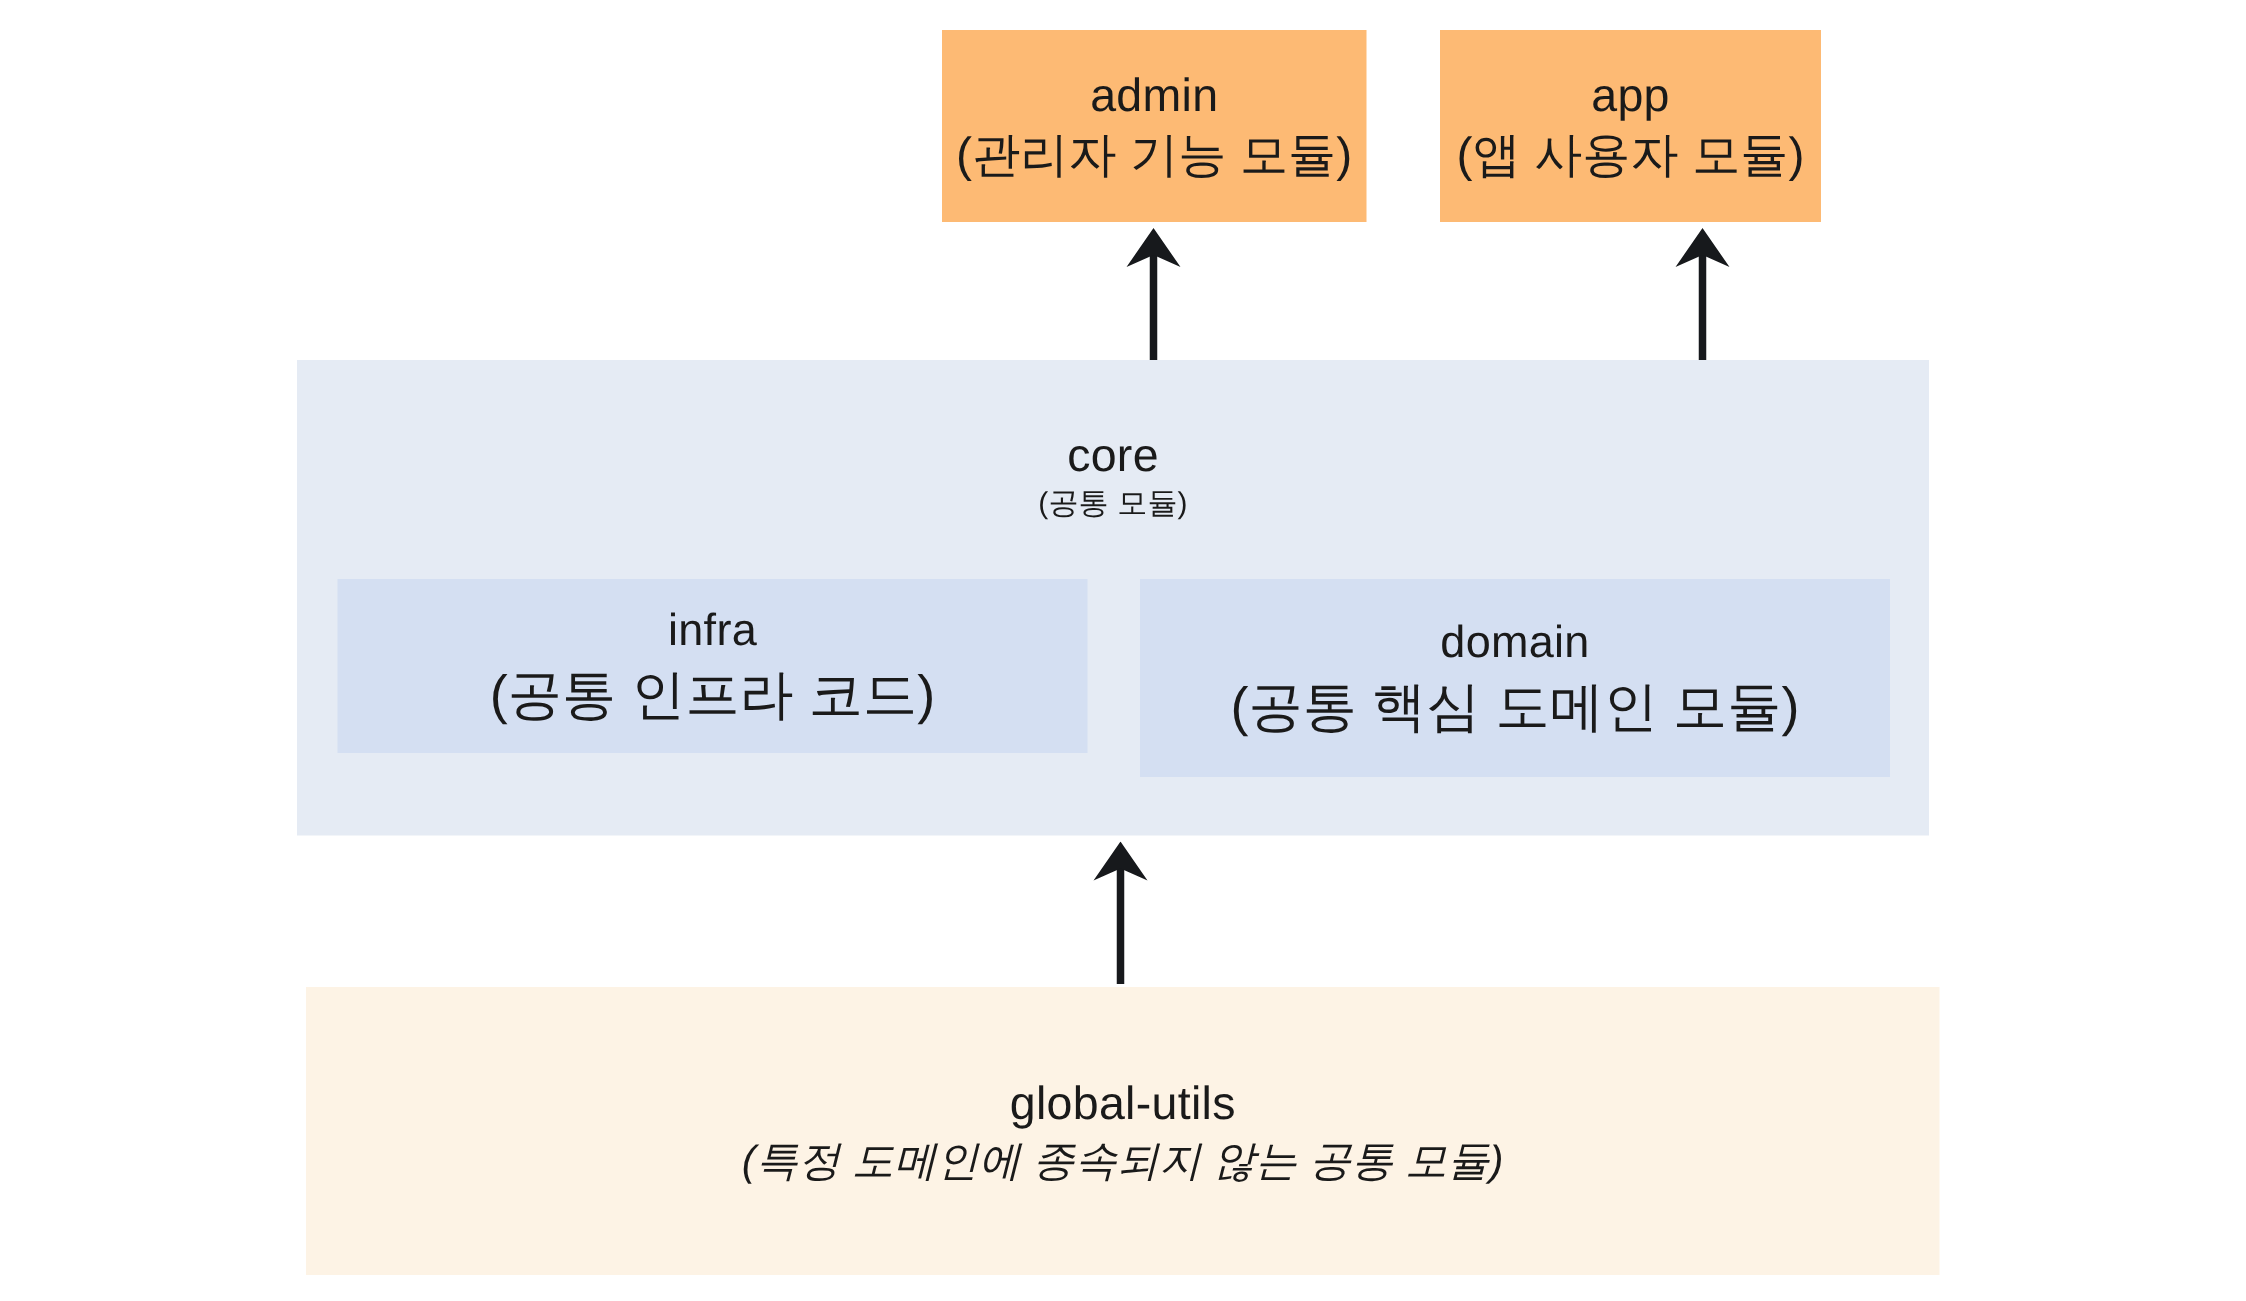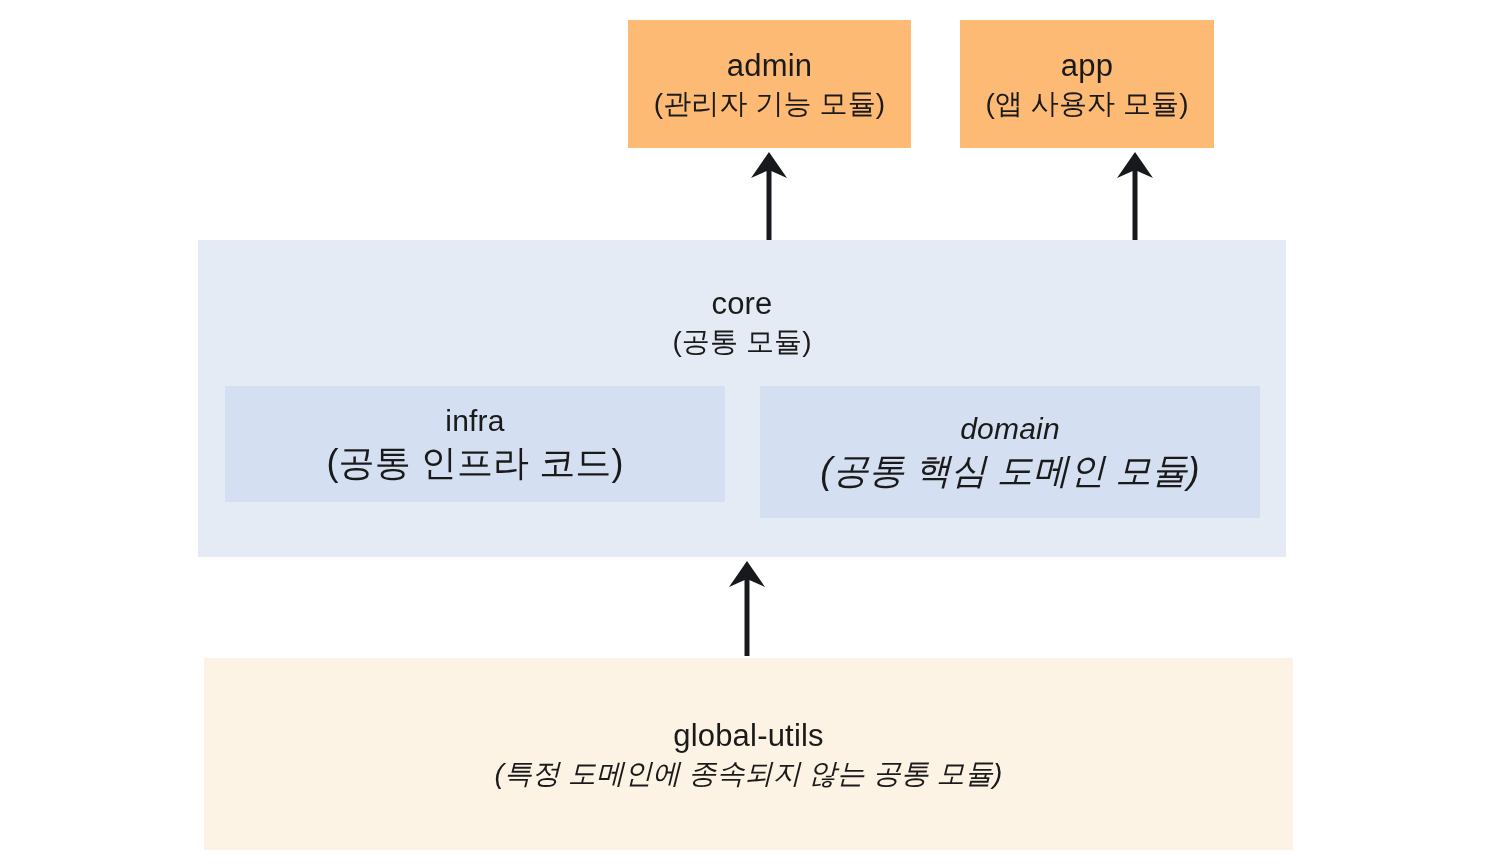--- a/index.html
+++ b/index.html
@@ -33,21 +33,21 @@
     line-height: 1.28;
   }
 
   .node .title {
     font-size: 31px;
     font-weight: 400;
     letter-spacing: 0.2px;
     white-space: nowrap;
   }
   .node .subtitle {
-    font-size: 28px;
+    font-size: 32px;
     font-weight: 400;
     letter-spacing: 0.1px;
     white-space: nowrap;
   }
 
   
   .leaf-box {
     background: #fdba74;
   }
   #node-admin {
@@ -77,40 +77,39 @@
     left: 0;
     right: 0;
     top: 44px;
     text-align: center;
     line-height: 1.28;
   }
   #node-core .core-header .title {
     font-size: 31px;
   }
   #node-core .core-header .subtitle {
-    font-size: 28px;
+    font-size: 20px;
   }
 
   .inner-box {
     background: #d4dff2;
   }
   #node-infra {
     left: 27px;
     top: 146px;
     width: 500px;
     height: 116px;
     position: absolute;
   }
   #node-domain {
     left: 562px;
     top: 146px;
     width: 500px;
     height: 132px;
     position: absolute;
-    font-style: italic;
   }
   .inner-box .title { font-size: 30px; }
   .inner-box .subtitle { font-size: 36px; }
 
   
   #node-global-utils {
     left: 204px;
     top: 658px;
     width: 1089px;
     height: 192px;

